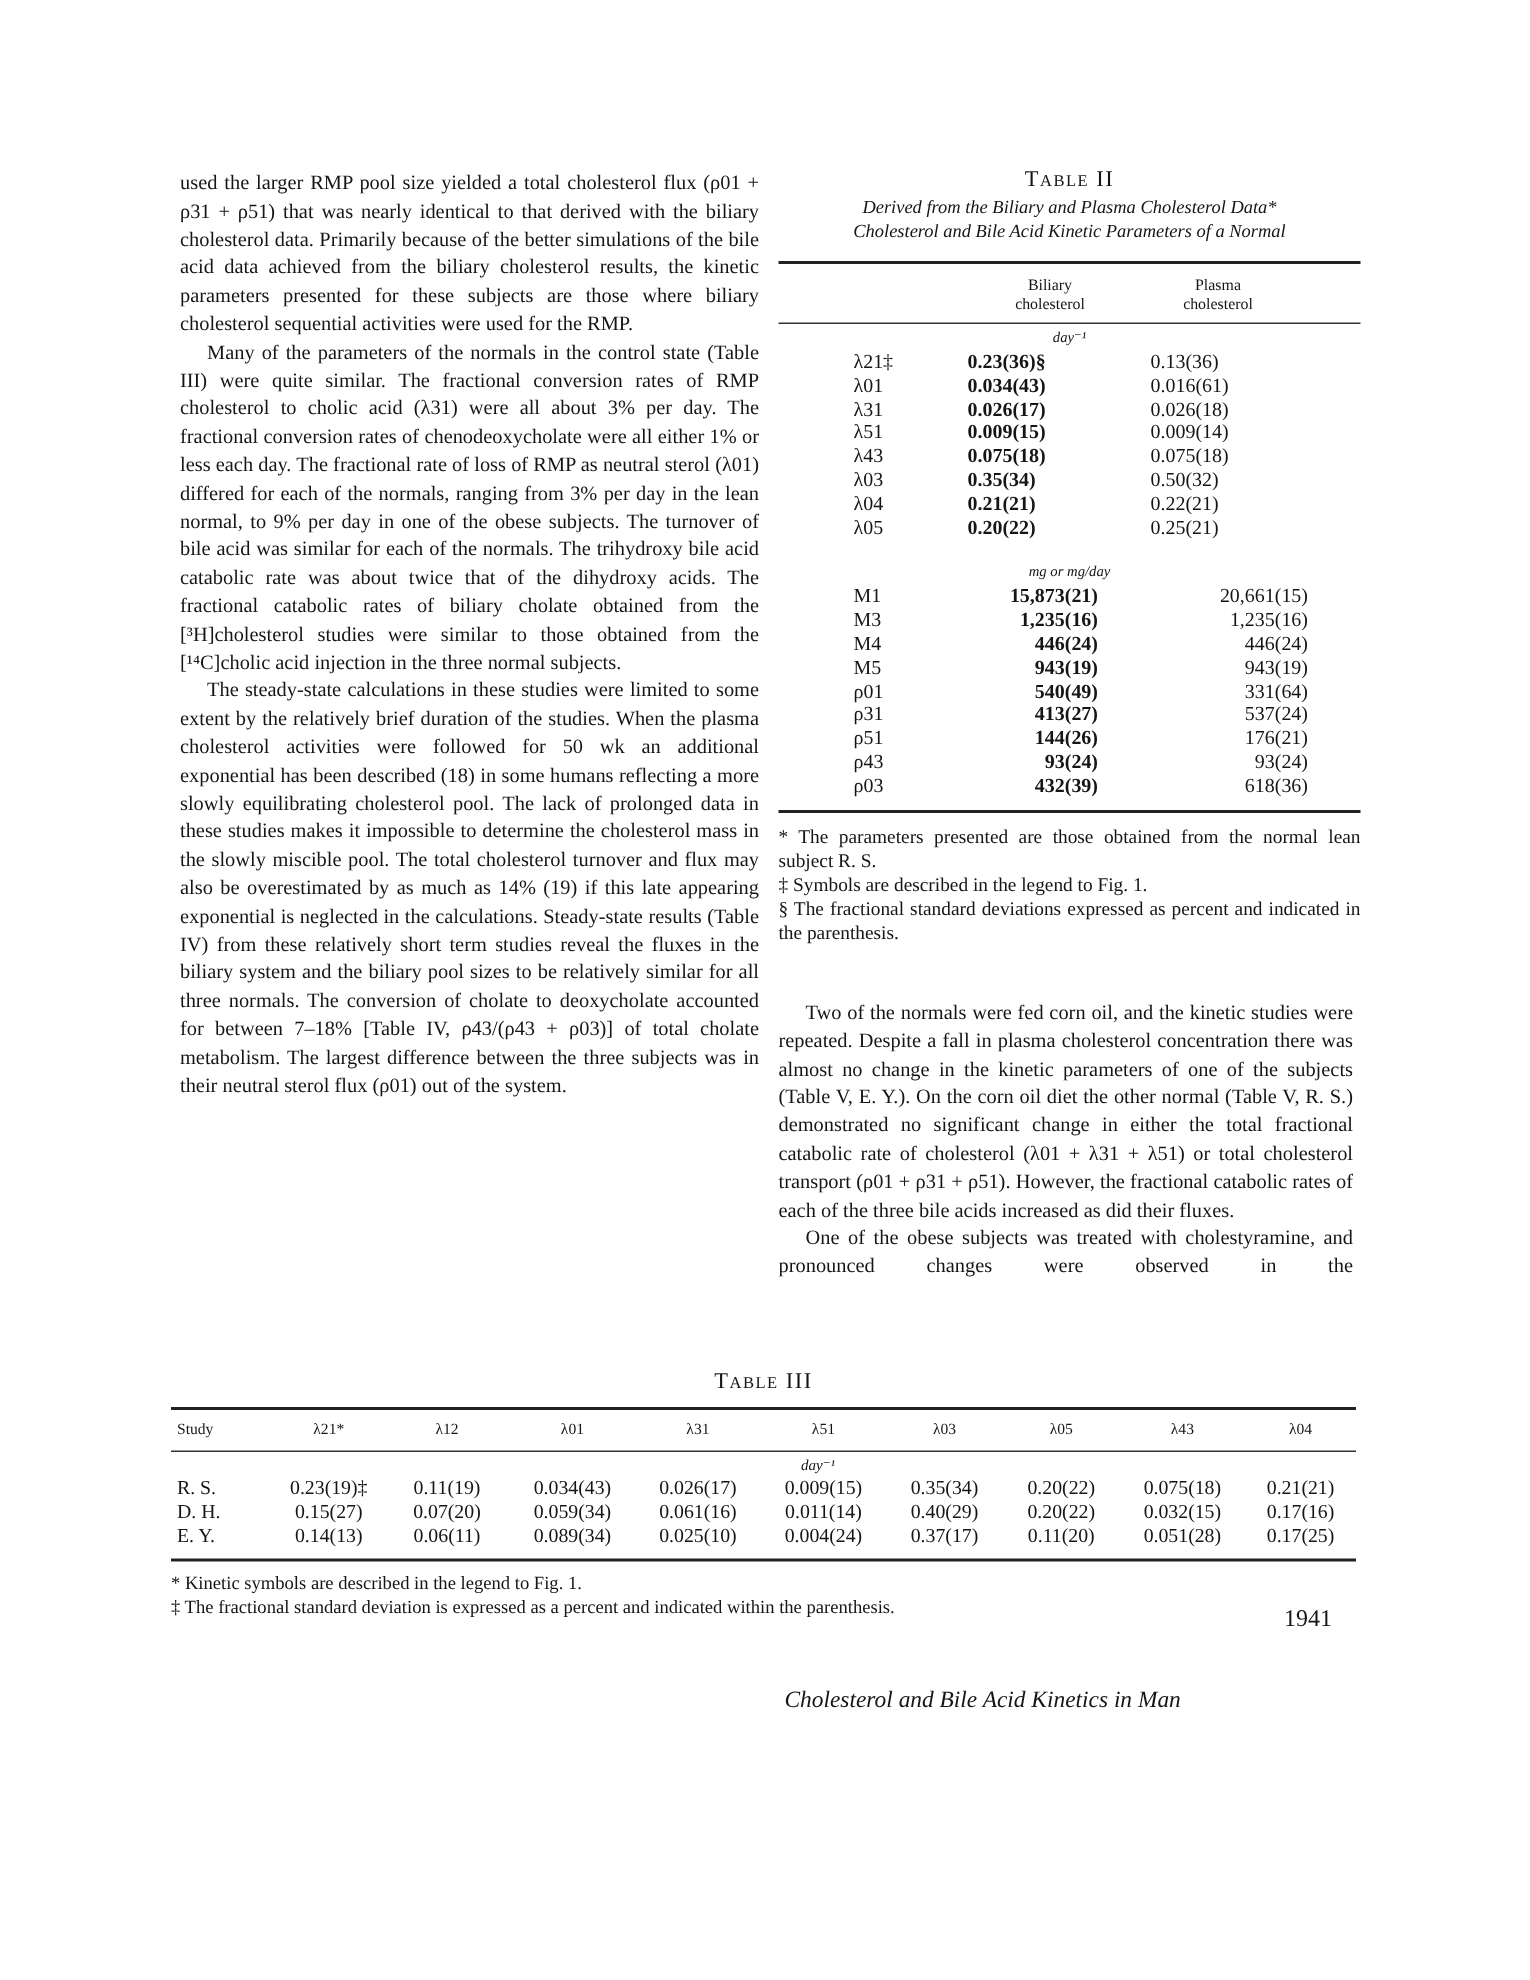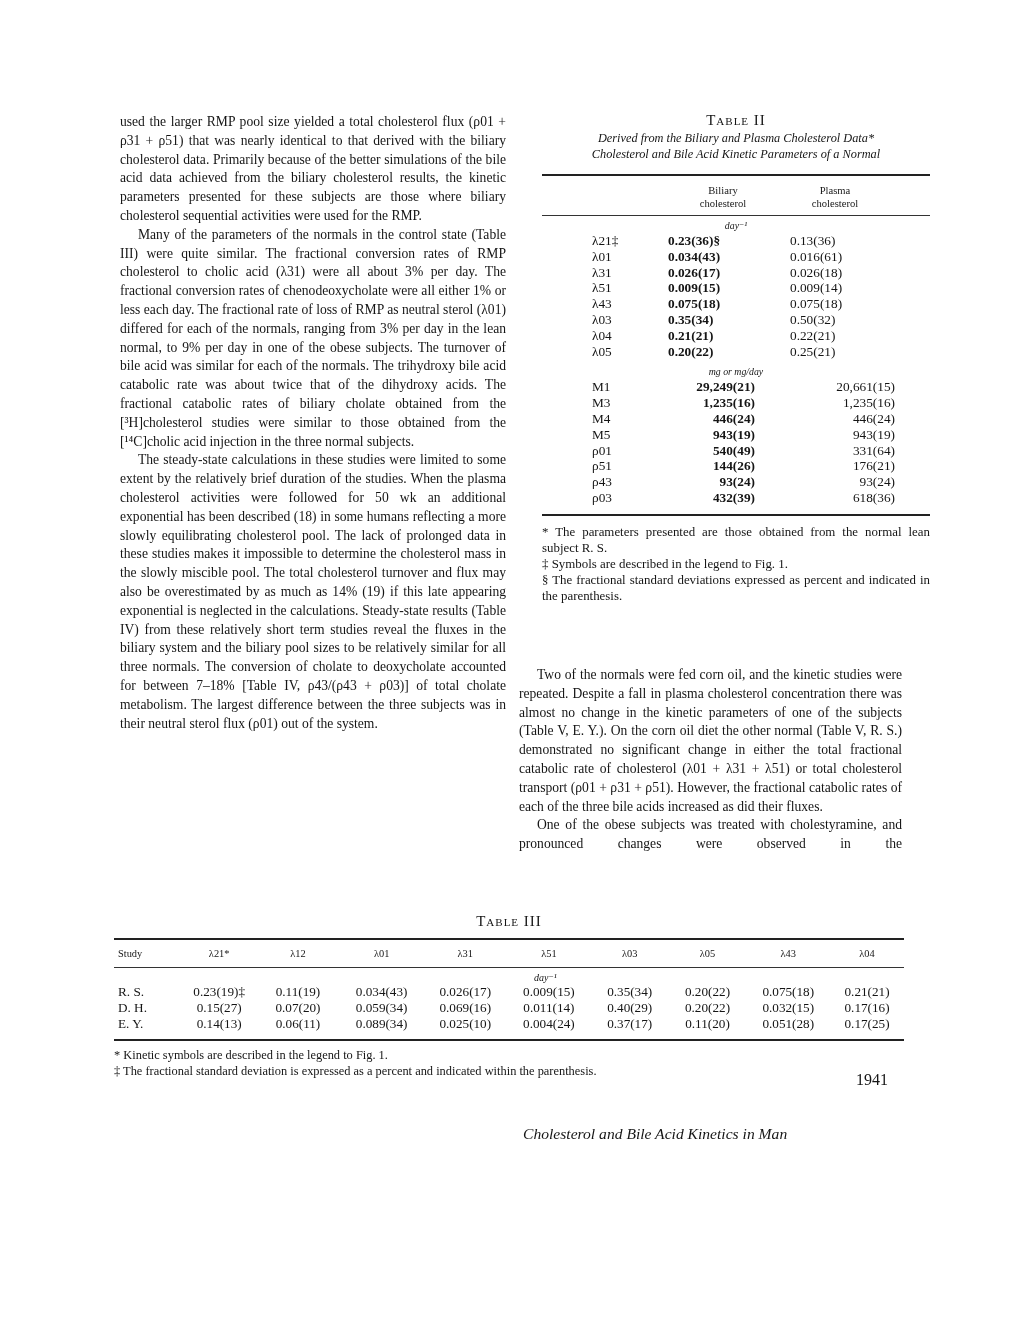--- a/index.html
+++ b/index.html
@@ -9,21 +9,21 @@
   .col { position: absolute; font-size: 13.6px; line-height: 18.8px; text-align: justify; }
   .col p { margin: 0; text-indent: 0; }
   .col p.ind { text-indent: 18px; }
   #left-col { left: 120px; top: 113px; width: 386px; }
   #right-body { left: 519px; top: 666px; width: 383px; }
 
   .caption-title { font-variant: small-caps; font-size: 15px; letter-spacing: 1px; text-align: center; }
   .caption-sub { font-style: italic; font-size: 12.3px; text-align: center; line-height: 16px; }
 
   
-  #t2 { left: 542px; top: 112px; width: 388px; }
+  #t2 { left: 519px; top: 112px; width: 388px; }
   #t2 .caption-title { margin-top: 0; height: 18px; }
   .rule-thick { border-top: 2px solid #222; }
   .rule-thin { border-top: 1px solid #333; }
   #t2-head { display: flex; font-size: 10.6px; line-height: 13px; text-align: center; padding: 8px 0 5px 0; align-items: flex-end; }
   #t2 .unit { font-style: italic; font-size: 9.8px; text-align: center; line-height: 14px; }
   .t2row { display: flex; font-size: 13.3px; line-height: 15.8px; }
   .t2row .sym { width: 76px; padding-left: 50px; }
   .t2row .v1 { width: 122px; font-weight: bold; }
   .t2row .v2 { width: 130px; }
   .t2row.mass .v1 { text-align: right; width: 87px; padding-right: 35px; }
@@ -112,25 +112,25 @@
         <div class="sym">λ04</div>
         <div class="v1">0.21(21)</div>
         <div class="v2">0.22(21)</div>
       </div>
       <div class="t2row">
         <div class="sym">λ05</div>
         <div class="v1">0.20(22)</div>
         <div class="v2">0.25(21)</div>
       </div>
     </div>
-  <div class="unit" style="margin-top:6px;">mg or mg/day</div>
+  <div class="unit" style="margin-top:16px;">mg or mg/day</div>
   <div id="t2-mass">
       <div class="t2row mass">
         <div class="sym">M1</div>
-        <div class="v1">29,249(21)</div>
+        <div class="v1">15,873(21)</div>
         <div class="v2">20,661(15)</div>
       </div>
       <div class="t2row mass">
         <div class="sym">M3</div>
         <div class="v1">1,235(16)</div>
         <div class="v2">1,235(16)</div>
       </div>
       <div class="t2row mass">
         <div class="sym">M4</div>
         <div class="v1">446(24)</div>
@@ -138,20 +138,25 @@
       </div>
       <div class="t2row mass">
         <div class="sym">M5</div>
         <div class="v1">943(19)</div>
         <div class="v2">943(19)</div>
       </div>
       <div class="t2row mass">
         <div class="sym">ρ01</div>
         <div class="v1">540(49)</div>
         <div class="v2">331(64)</div>
+      </div>
+      <div class="t2row mass">
+        <div class="sym">ρ31</div>
+        <div class="v1">413(27)</div>
+        <div class="v2">537(24)</div>
       </div>
       <div class="t2row mass">
         <div class="sym">ρ51</div>
         <div class="v1">144(26)</div>
         <div class="v2">176(21)</div>
       </div>
       <div class="t2row mass">
         <div class="sym">ρ43</div>
         <div class="v1">93(24)</div>
         <div class="v2">93(24)</div>
@@ -210,21 +215,21 @@
         <div class="t3cell c6">0.35(34)</div>
         <div class="t3cell c7">0.20(22)</div>
         <div class="t3cell c8">0.075(18)</div>
         <div class="t3cell c9">0.21(21)</div>
       </div>
       <div class="t3row">
         <div class="t3cell c0">D. H.</div>
         <div class="t3cell c1">0.15(27)</div>
         <div class="t3cell c2">0.07(20)</div>
         <div class="t3cell c3">0.059(34)</div>
-        <div class="t3cell c4">0.069(16)</div>
+        <div class="t3cell c4">0.061(16)</div>
         <div class="t3cell c5">0.011(14)</div>
         <div class="t3cell c6">0.40(29)</div>
         <div class="t3cell c7">0.20(22)</div>
         <div class="t3cell c8">0.032(15)</div>
         <div class="t3cell c9">0.17(16)</div>
       </div>
       <div class="t3row">
         <div class="t3cell c0">E. Y.</div>
         <div class="t3cell c1">0.14(13)</div>
         <div class="t3cell c2">0.06(11)</div>

